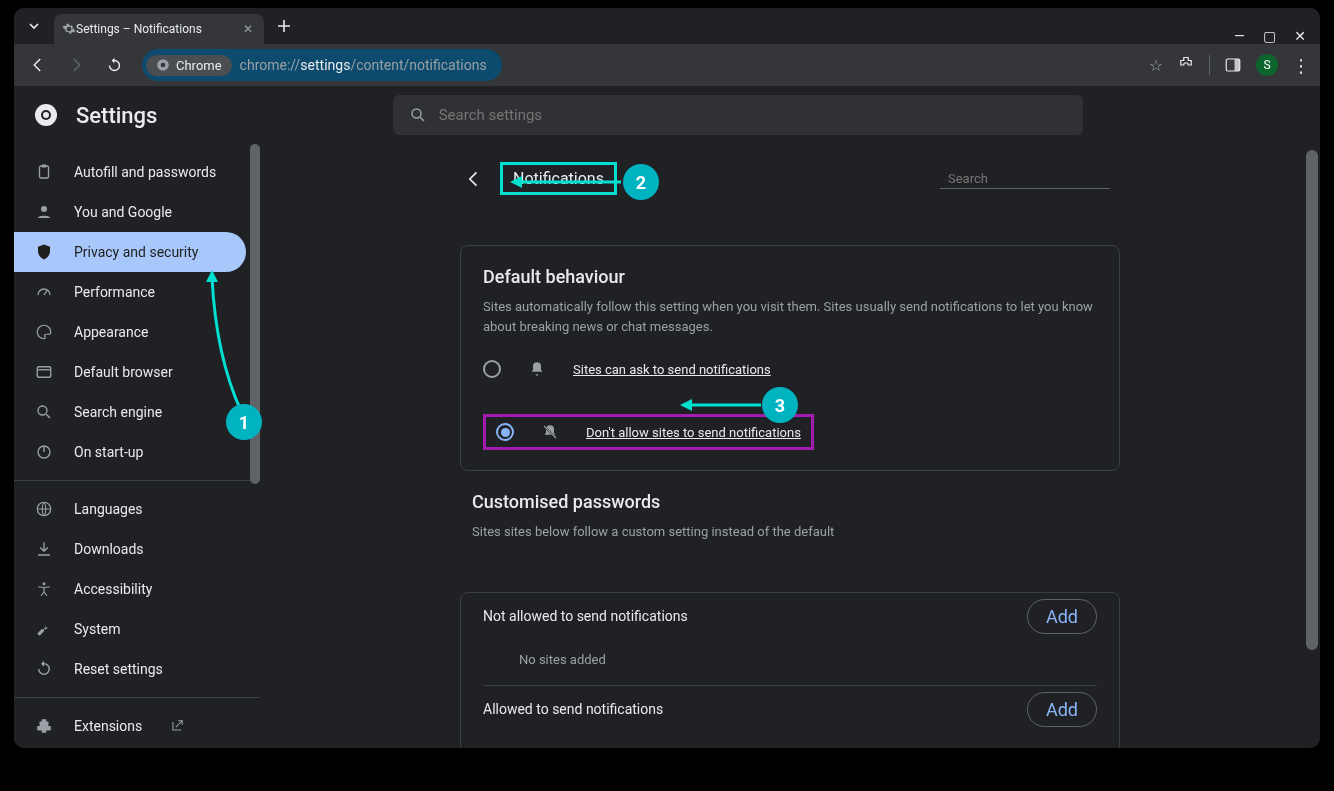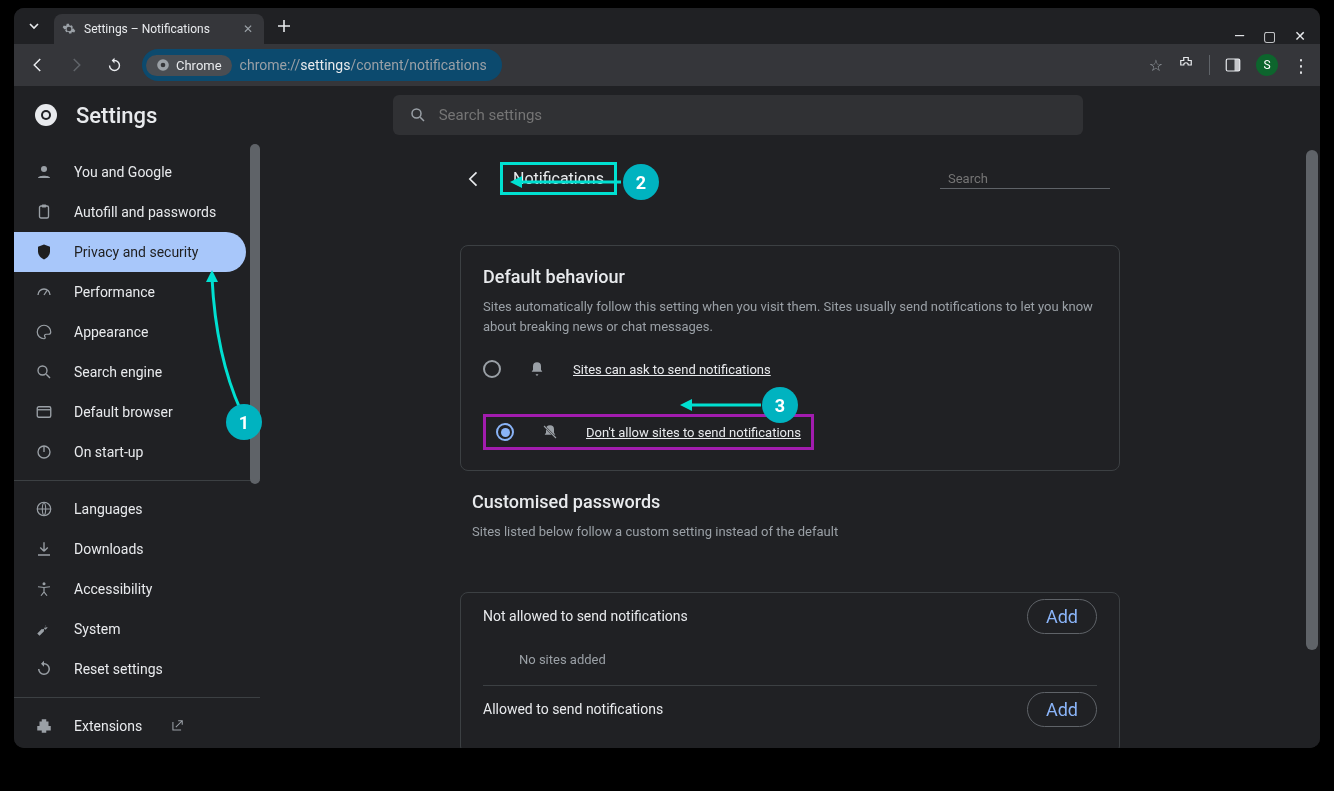--- a/index.html
+++ b/index.html
@@ -2,21 +2,21 @@
 <html><head>
 <meta charset="utf-8">
 <style>
 * { margin:0; padding:0; box-sizing:border-box; font-family:Roboto,Arial,sans-serif; }
 body { background:#000; width:1334px; height:791px; overflow:hidden; position:relative; }
 .window { position:absolute; left:14px; top:8px; width:1306px; height:740px; background:#202124; border-radius:10px; overflow:hidden; display:flex; flex-direction:column; }
 
 
 .tabbar { height:36px; background:#202124; display:flex; align-items:flex-end; padding:0 6px; gap:6px; }
 .tab-dropdown { width:28px; height:28px; border-radius:6px; display:flex; align-items:center; justify-content:center; color:#e8eaed; cursor:pointer; margin-bottom:4px;}
-.tab { height:30px; background:#35363a; border-radius:8px 8px 0 0; display:flex; align-items:center; padding:0 8px; gap:8px; min-width:210px; color:#e8eaed; font-size:12px; position:relative; }
+.tab { height:30px; background:#35363a; border-radius:8px 8px 0 0; display:flex; align-items:center; padding:0 8px; gap:0; min-width:210px; color:#e8eaed; font-size:12px; position:relative; }
 .tab-close { width:16px; height:16px; display:flex; align-items:center; justify-content:center; cursor:pointer; color:#9aa0a6; margin-left:auto;}
 .newtab { width:28px; height:28px; display:flex; align-items:center; justify-content:center; color:#e8eaed; cursor:pointer; margin-bottom:4px;}
 .winctrl { margin-left:auto; display:flex; gap:18px; padding-right:8px; color:#e8eaed; }
 .winctrl span { cursor:pointer; font-size:14px; }
 
 
 .toolbar { height:42px; background:#35363a; display:flex; align-items:center; padding:0 10px; gap:10px; }
 .tbtn { width:28px; height:28px; display:flex; align-items:center; justify-content:center; color:#9aa0a6; cursor:pointer; border-radius:50%; }
 .tbtn.active { color:#e8eaed; }
 .omnibox { flex:0 0 auto; display:flex; align-items:center; background:#0c4a6e; border-radius:18px; height:32px; padding:0 14px 0 4px; margin-left:4px; min-width:360px;}
@@ -172,35 +172,35 @@
           <input placeholder="Search settings" style="">
         </div>
       </div>
 
       <div class="settings-body">
 
         <div class="sidebar">
           <div class="side-item">
               <span class="icon">
                 <svg width="18" height="18" viewBox="0 0 24 24">
+                  <rect x="6" y="4" width="12" height="16" rx="2" fill="none" stroke="#9aa0a6" stroke-width="1.8"></rect>
+                  <rect x="9" y="2" width="6" height="4" rx="1" fill="#9aa0a6"></rect>
+                </svg>
+              </span>
+              <span>Autofill and passwords</span>
+            </div>
+          <div class="side-item">
+              <span class="icon">
+                <svg width="18" height="18" viewBox="0 0 24 24">
                   <circle cx="12" cy="8" r="4" fill="#9aa0a6"></circle>
                   <path d="M4 20c0-4 16-4 16 0" fill="#9aa0a6"></path>
                 </svg>
               </span>
               <span>You and Google</span>
             </div>
-          <div class="side-item">
-              <span class="icon">
-                <svg width="18" height="18" viewBox="0 0 24 24">
-                  <rect x="6" y="4" width="12" height="16" rx="2" fill="none" stroke="#9aa0a6" stroke-width="1.8"></rect>
-                  <rect x="9" y="2" width="6" height="4" rx="1" fill="#9aa0a6"></rect>
-                </svg>
-              </span>
-              <span>Autofill and passwords</span>
-            </div>
           <div class="side-item selected">
               <span class="icon">
                 <svg width="18" height="18" viewBox="0 0 24 24">
                   <path d="M12 2l8 3v6c0 5-3.5 9-8 11-4.5-2-8-6-8-11V5l8-3z" fill="#1f1f1f"></path>
                 </svg>
               </span>
               <span>Privacy and security</span>
             </div>
           <div class="side-item">
               <span class="icon">
@@ -215,34 +215,34 @@
               <span class="icon">
                 <svg width="18" height="18" viewBox="0 0 24 24">
                   <path d="M12 3a9 9 0 100 18c2 0 2-2 1-3s0-3 2-3h3a3 3 0 003-3 9 9 0 00-9-9z" fill="none" stroke="#9aa0a6" stroke-width="1.6"></path>
                 </svg>
               </span>
               <span>Appearance</span>
             </div>
           <div class="side-item">
               <span class="icon">
                 <svg width="18" height="18" viewBox="0 0 24 24">
+                  <rect x="3" y="5" width="18" height="14" rx="2" fill="none" stroke="#9aa0a6" stroke-width="1.8"></rect>
+                  <path d="M3 9h18" stroke="#9aa0a6" stroke-width="1.8"></path>
+                </svg>
+              </span>
+              <span>Default browser</span>
+            </div>
+          <div class="side-item">
+              <span class="icon">
+                <svg width="18" height="18" viewBox="0 0 24 24">
                   <circle cx="10" cy="10" r="6" stroke="#9aa0a6" stroke-width="1.8" fill="none"></circle>
                   <path d="M15 15l5 5" stroke="#9aa0a6" stroke-width="1.8"></path>
                 </svg>
               </span>
               <span>Search engine</span>
-            </div>
-          <div class="side-item">
-              <span class="icon">
-                <svg width="18" height="18" viewBox="0 0 24 24">
-                  <rect x="3" y="5" width="18" height="14" rx="2" fill="none" stroke="#9aa0a6" stroke-width="1.8"></rect>
-                  <path d="M3 9h18" stroke="#9aa0a6" stroke-width="1.8"></path>
-                </svg>
-              </span>
-              <span>Default browser</span>
             </div>
           <div class="side-item">
               <span class="icon">
                 <svg width="18" height="18" viewBox="0 0 24 24">
                   <circle cx="12" cy="12" r="8" fill="none" stroke="#9aa0a6" stroke-width="1.8"></circle>
                   <path d="M12 4v8" stroke="#9aa0a6" stroke-width="1.8"></path>
                 </svg>
               </span>
               <span>On start-up</span>
             </div>
@@ -342,21 +342,21 @@
                       <path d="M3 3l18 18" stroke="#202124" stroke-width="3"></path>
                       <path d="M3 3l18 18" stroke="#9aa0a6" stroke-width="1.6"></path>
                     </svg>
                   <span>Don't allow sites to send notifications</span>
                 </div>
               </div>
             </div>
 
             <div style="padding:0 22px;">
                <div class="section-title">Customised passwords</div>
-               <div class="section-desc" style="margin-bottom:12px;">Sites listed below follow a custom setting instead of the default</div>
+               <div class="section-desc" style="margin-bottom:12px;">Sites sites below follow a custom setting instead of the default</div>
             </div>
             <div class="card flush">
               <div class="sub-row">
                 <span>Not allowed to send notifications</span>
                 <button class="add-btn">Add</button>
               </div>
               <div class="empty">No sites added</div>
               <div class="row-sep"></div>
               <div class="sub-row">
                 <span>Allowed to send notifications</span>

